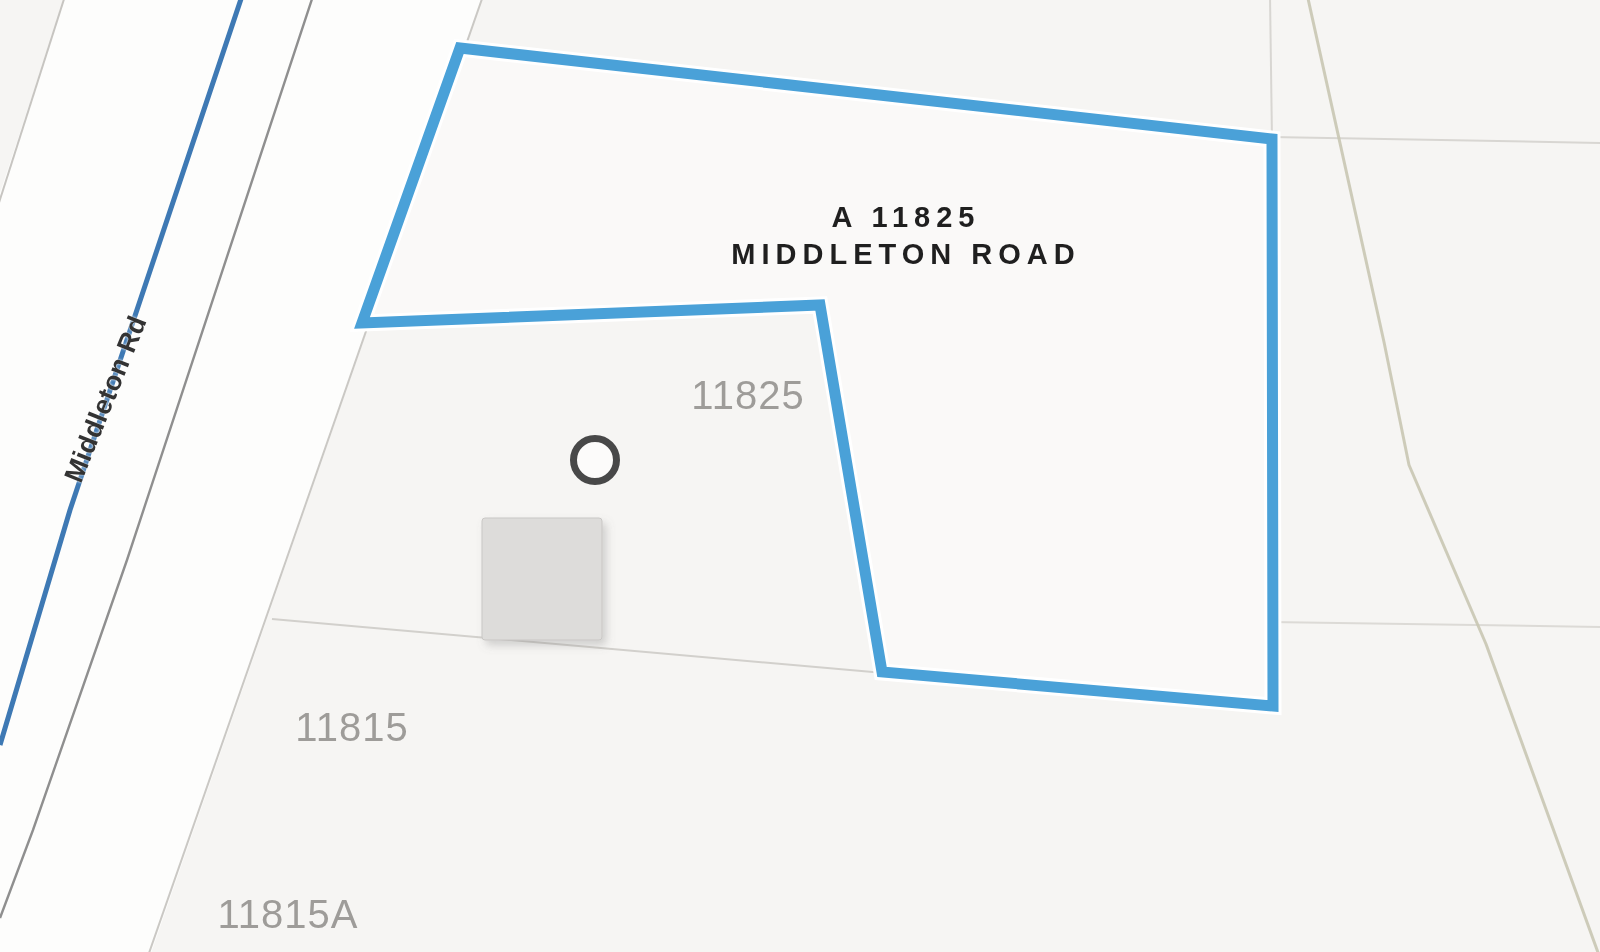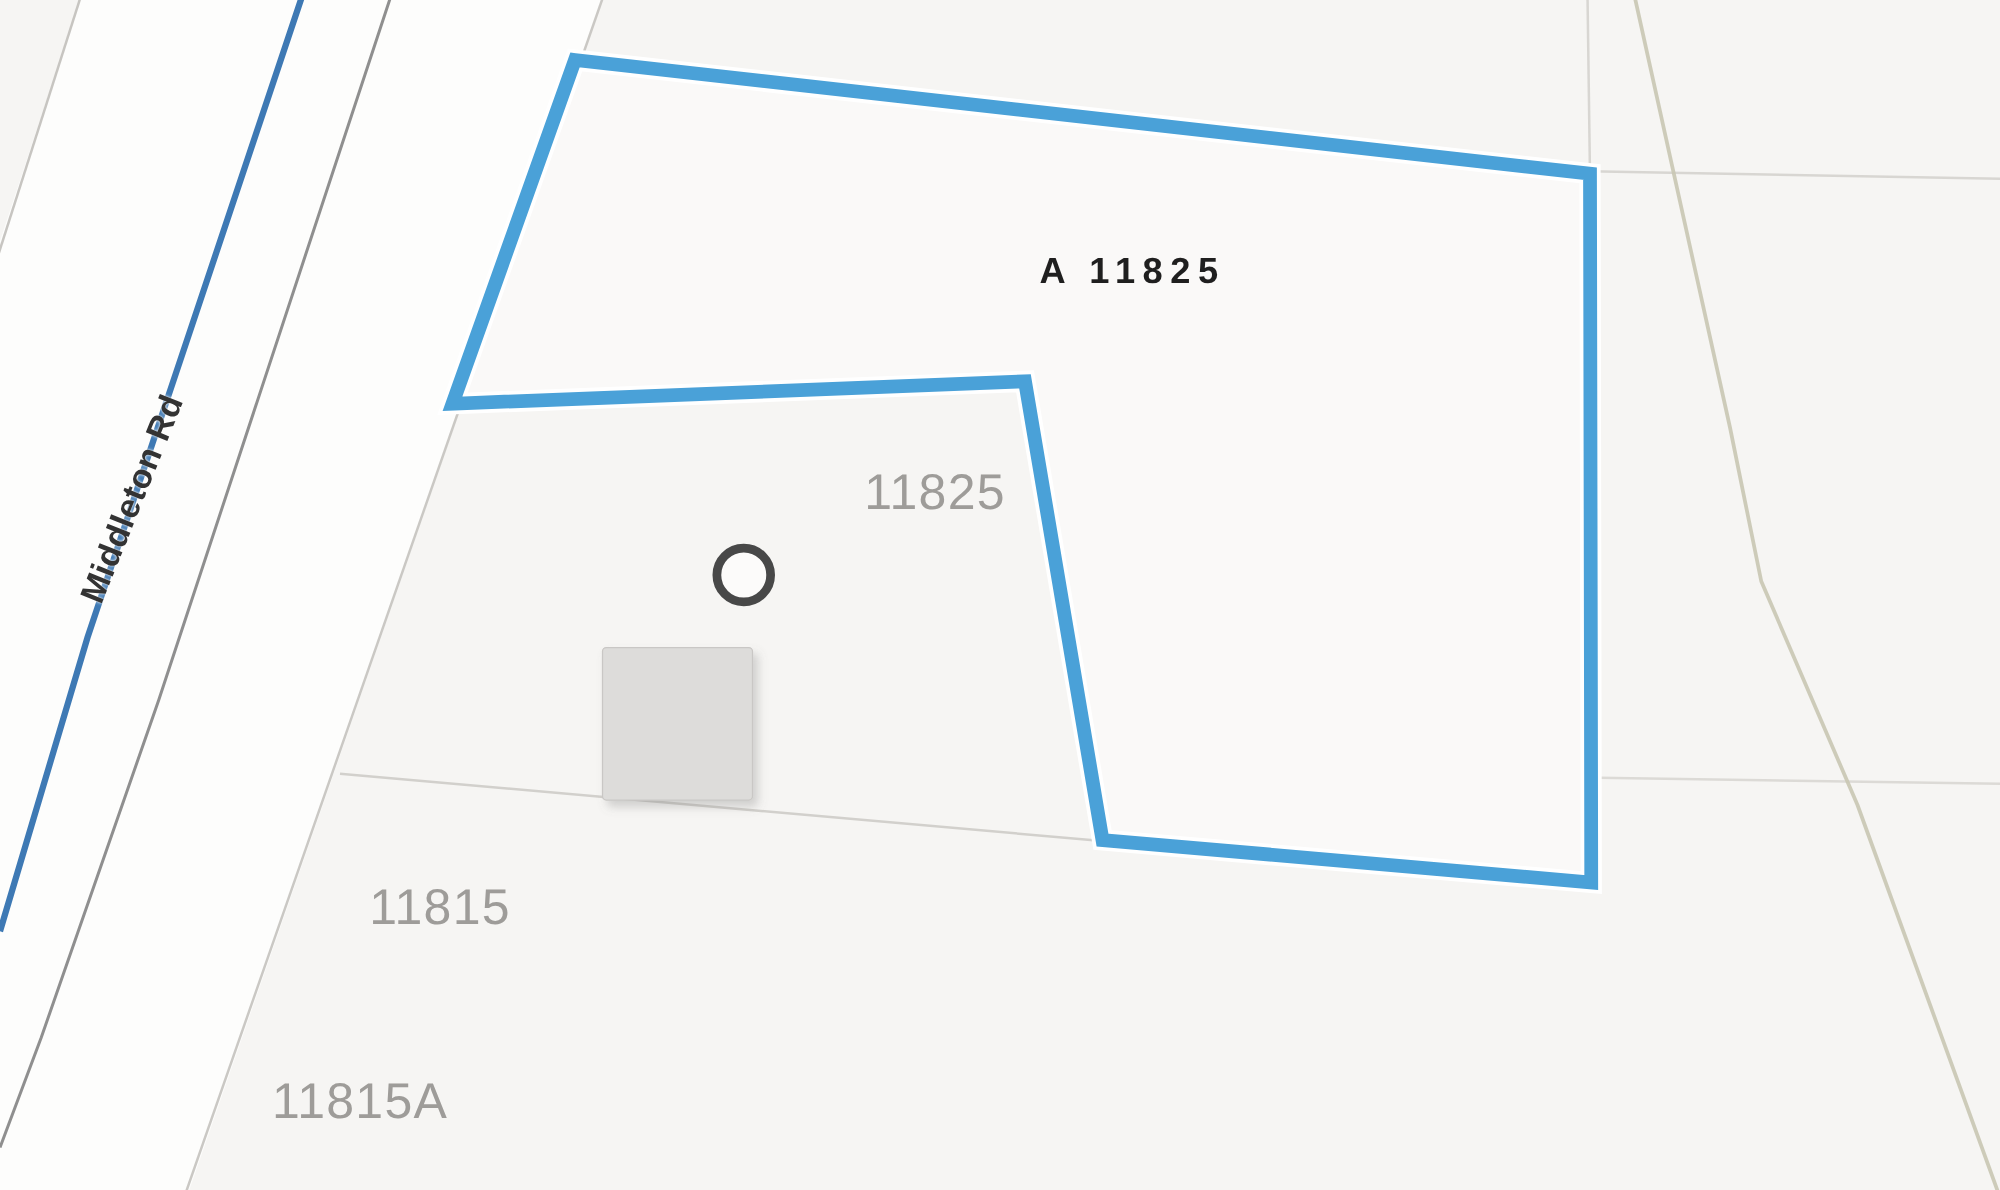--- a/index.html
+++ b/index.html
@@ -78,23 +78,24 @@
 
     <polygon points="460,48 1272,139 1273,706 882,672 820,305 362,323" fill="none" stroke="#4aa1d8" stroke-width="11" stroke-linejoin="miter"></polygon>
 
     <rect x="482" y="518" width="120" height="122" rx="3" fill="#dddcda" stroke="#c9c7c5" stroke-width="1" filter="url(#bshadow)"></rect>
 
     <circle cx="595" cy="460" r="21.5" fill="#fcfbfa" stroke="#484848" stroke-width="7"></circle>
   </svg>
 
   <div class="title-block">
     <div>A 11825</div>
+    <div>MIDDLETON ROAD</div>
   </div>
 
   <div class="label parcel-num" style="left:748px;top:395px;">11825</div>
 
   <div class="label parcel-num" style="left:352px;top:727px;">11815</div>
 
-  <div class="label parcel-num" style="left:288px;top:882px;">11815A</div>
+  <div class="label parcel-num" style="left:288px;top:914px;">11815A</div>
 
   <div class="label road-name" style="left:106px;top:399px;">Middleton Rd</div>
 
 </div>
 
 </body></html>

